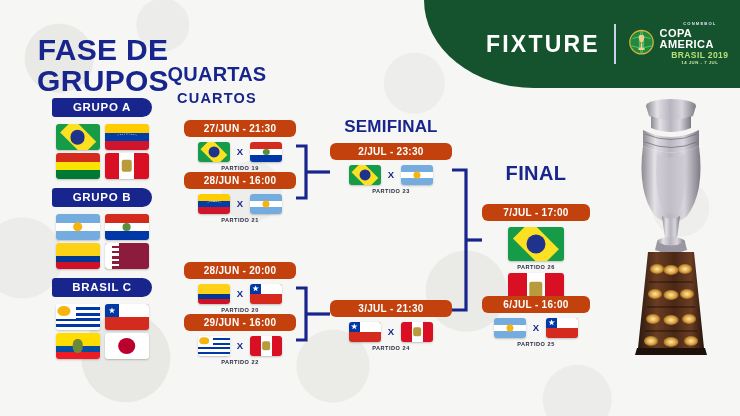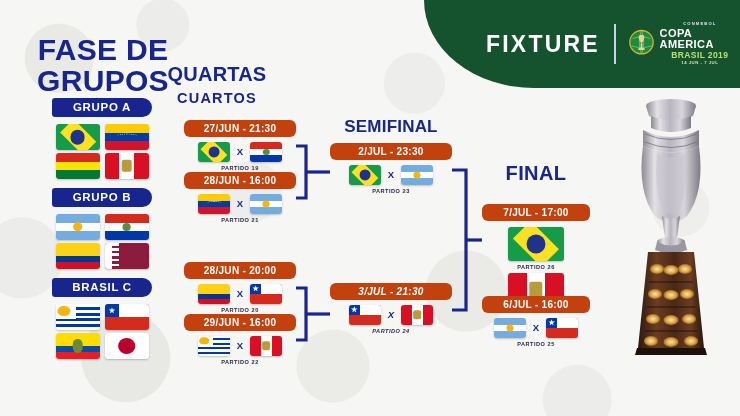--- a/index.html
+++ b/index.html
@@ -259,21 +259,21 @@
   }
 
   
   #match-qf1 { left: 184px; top: 120px; }
   #match-qf2 { left: 184px; top: 172px; }
   #match-qf3 { left: 184px; top: 262px; }
   #match-qf4 { left: 184px; top: 314px; }
 
   
   #match-sf1 { left: 330px; top: 143px; width: 122px; }
-  #match-sf2 { left: 330px; top: 283px; width: 122px; font-style: italic; }
+  #match-sf2 { left: 330px; top: 300px; width: 122px; }
 
   
   #match-final { left: 482px; top: 204px; width: 108px; }
   .final-teams {
     display: flex; flex-direction: column; align-items: center; margin-top: 6px;
   }
   .final-teams .partido { margin: 3px 0 3px; }
 
   
   #match-third { left: 482px; top: 296px; width: 108px; text-align: center; }

